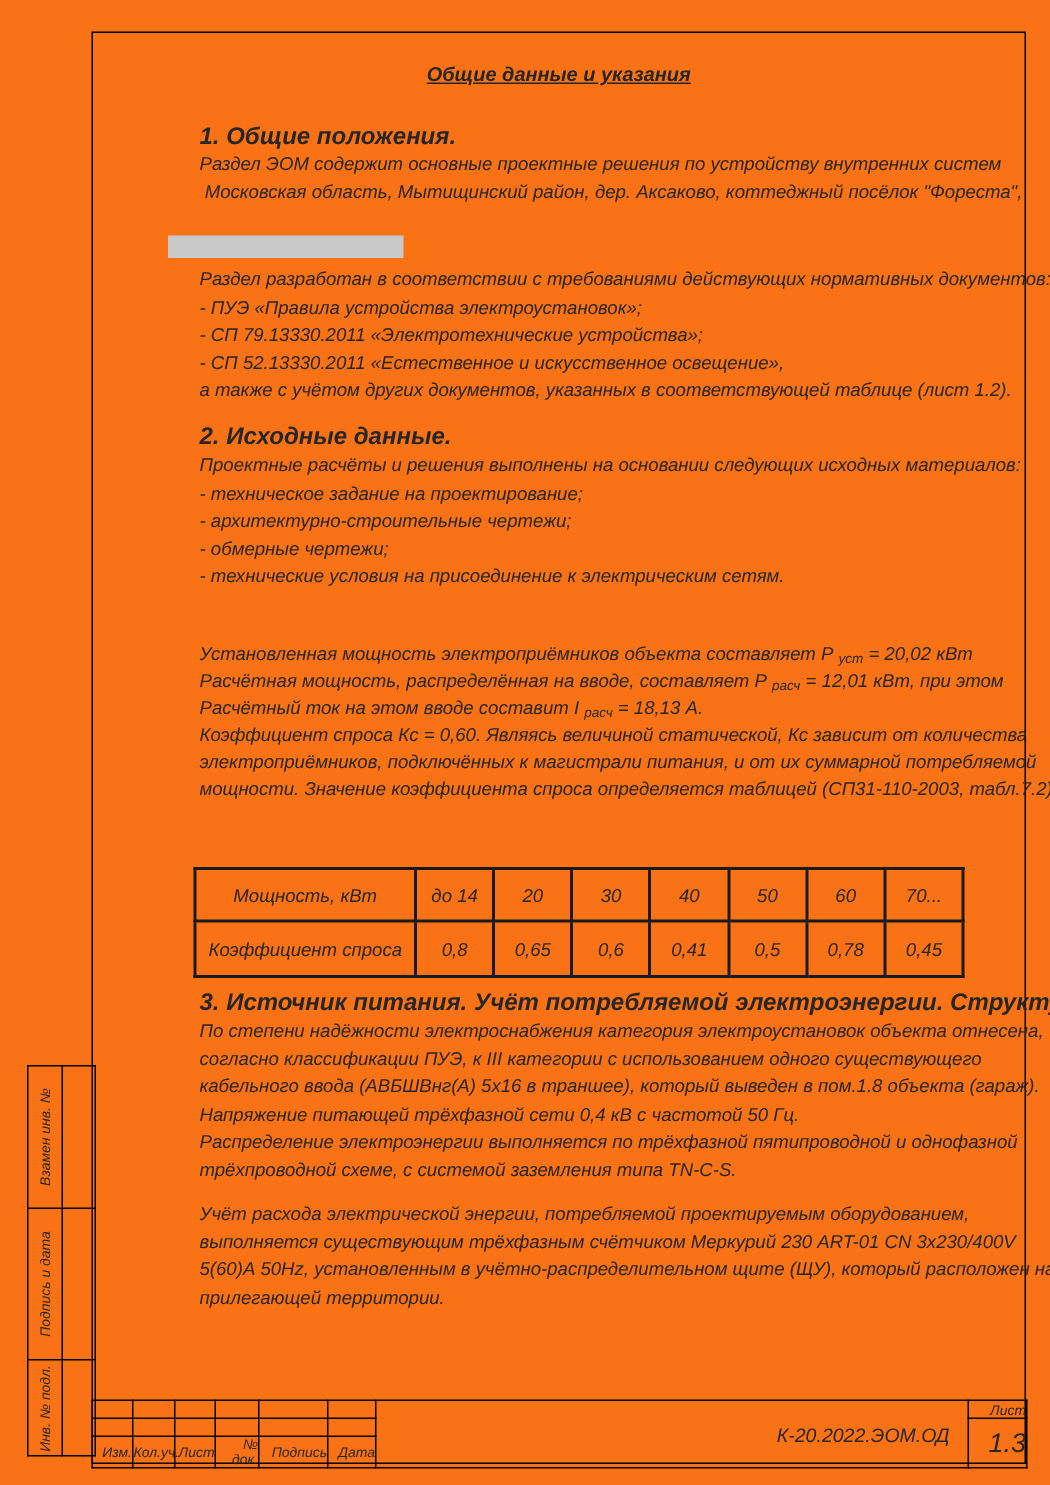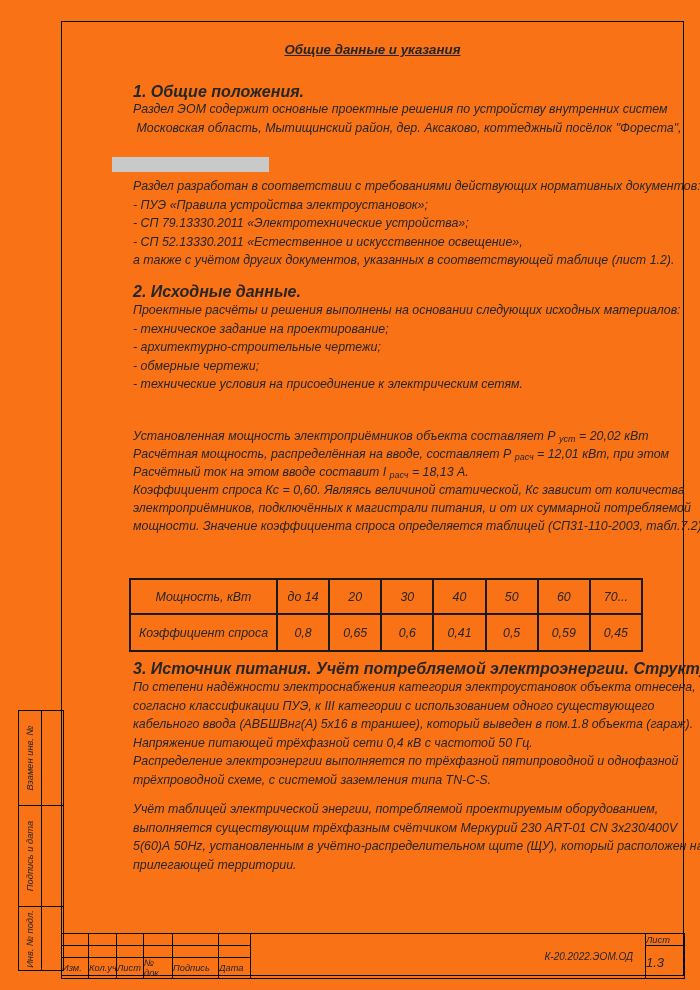--- a/index.html
+++ b/index.html
@@ -31,26 +31,26 @@
   
   .dtable { left:129px; top:567px; width:514px; border-collapse:collapse;
     table-layout:fixed; font-size:12.4px; font-style:italic; color:#262626;margin-top:11px; }
   .dtable td { border:2px solid #1a1a1a; text-align:center; vertical-align:middle;
     height:33px; padding:0; }
   .dtable tr.r2 td { height:35px; }
 
   
   .stamp { left:61px; top:933px; width:623px; border-collapse:collapse; table-layout:fixed; }
   .stamp td { border:1.6px solid #000; padding:0; font-size:9.3px; font-style:italic;
-    text-align:left; vertical-align:middle; color:#262626; }
+    text-align:right; vertical-align:middle; color:#262626; }
   .stamp tr.sr1 td { height:11px; }
   .stamp tr.sr2 td { height:11px; }
   .stamp tr.sr3 td { height:14px; }
-  .stamp td.doccode { font-size:10px; text-align:right; padding-right:12px; }
-  .stamp td.sheetnum { font-size:13px; }
+  .stamp td.doccode { font-size:13px; text-align:right; padding-right:12px; }
+  .stamp td.sheetnum { font-size:18px; }
 
   
   .side { left:18px; top:710px; border-collapse:collapse; table-layout:fixed; }
   .side td { border:1.6px solid #000; padding:0; position:relative; }
   .side td.c1 { width:22px; }
   .side td.c2 { width:21px; }
   .side tr.v1 td { height:94px; }
   .side tr.v2 td { height:100px; }
   .side tr.v3 td { height:63px; }
   .side .vlab { position:absolute; top:50%; left:50%;
@@ -122,37 +122,37 @@
       <td>60</td>
       <td>70...</td>
     </tr>
     <tr class="r2">
       <td>Коэффициент спроса</td>
       <td>0,8</td>
       <td>0,65</td>
       <td>0,6</td>
       <td>0,41</td>
       <td>0,5</td>
-      <td>0,59</td>
+      <td>0,78</td>
       <td>0,45</td>
     </tr>
   </tbody>
     </table>
 
   <div class="abs txt heading" style="top:660px;">3. Источник питания. Учёт потребляемой электроэнергии. Структура электроснабжения.</div>
   <div class="abs txt" style="top:678px;">
     <div class="tline">По степени надёжности электроснабжения категория электроустановок объекта отнесена,</div>
     <div class="tline">согласно классификации ПУЭ, к III категории с использованием одного существующего</div>
     <div class="tline">кабельного ввода (АВБШВнг(А) 5х16 в траншее), который выведен в пом.1.8 объекта (гараж).</div>
     <div class="tline">Напряжение питающей трёхфазной сети 0,4 кВ с частотой 50 Гц.</div>
     <div class="tline">Распределение электроэнергии выполняется по трёхфазной пятипроводной и однофазной</div>
     <div class="tline">трёхпроводной схеме, с системой заземления типа TN-C-S.</div>
   </div>
   <div class="abs txt" style="top:800px;">
-    <div class="tline">Учёт таблицей электрической энергии, потребляемой проектируемым оборудованием,</div>
+    <div class="tline">Учёт расхода электрической энергии, потребляемой проектируемым оборудованием,</div>
     <div class="tline">выполняется существующим трёхфазным счётчиком Меркурий 230 ART-01 CN 3х230/400V</div>
     <div class="tline">5(60)А 50Hz, установленным в учётно-распределительном щите (ЩУ), который расположен на</div>
     <div class="tline">прилегающей территории.</div>
   </div>
 
   <table class="abs stamp">
     <colgroup>
       <col style="width:27px">
         <col style="width:28px">
         <col style="width:27px">

